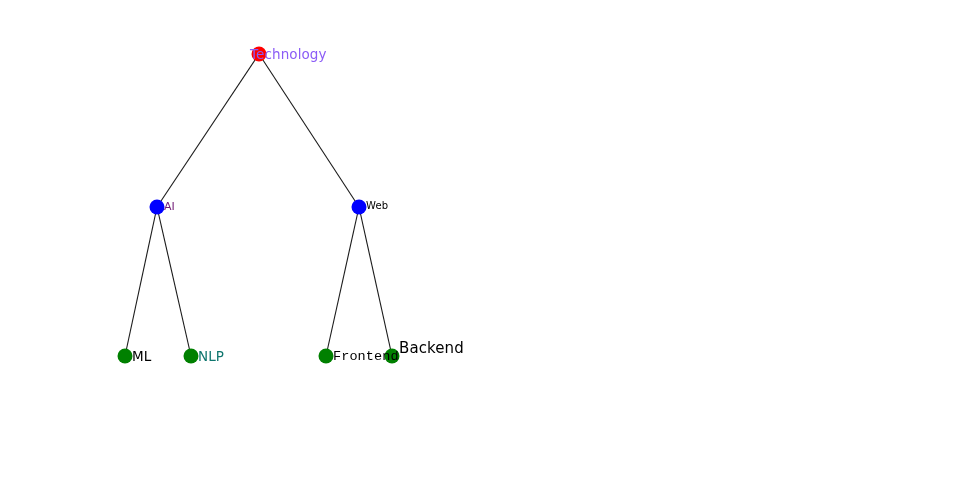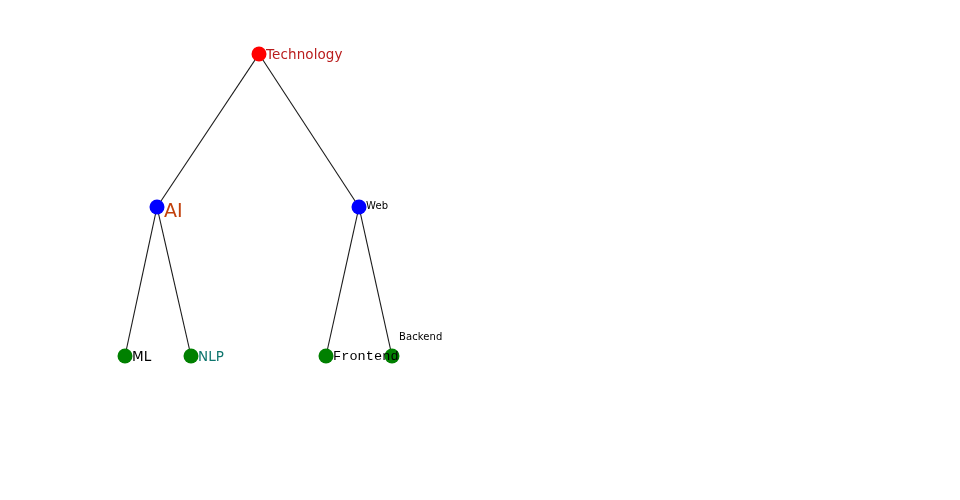--- a/index.html
+++ b/index.html
@@ -55,21 +55,21 @@
         <circle cx="259" cy="54" r="7.5" fill="#ff0000"></circle>
         <circle cx="157" cy="207" r="7.5" fill="#0000ff"></circle>
         <circle cx="359" cy="207" r="7.5" fill="#0000ff"></circle>
         <circle cx="125" cy="356" r="7.5" fill="#008000"></circle>
         <circle cx="191" cy="356" r="7.5" fill="#008000"></circle>
         <circle cx="326" cy="356" r="7.5" fill="#008000"></circle>
         <circle cx="392" cy="356" r="7.5" fill="#008000"></circle>
       </g>
   </svg>
   <div id="label-layer">
-      <div class="node-label" style="left: 266px; top: 47.5px; color: #b91c1c; font-size: 13.5px; text-align: center;">Technology</div>
-      <div class="node-label" style="left: 164px; top: 200.5px; color: #c2410c; font-size: 19px;">AI</div>
+      <div class="node-label" style="left: 250px; top: 47.5px; color: #8b5cf6; font-size: 13.5px; text-align: center;">Technology</div>
+      <div class="node-label" style="left: 164px; top: 200.5px; color: #701a75; font-size: 11px;">AI</div>
       <div class="node-label" style="left: 366px; top: 200.5px; color: rgb(0, 0, 0); font-size: 10px;">Web</div>
       <div class="node-label" style="left: 132px; top: 349.5px; color: rgb(0, 0, 0); font-size: 13.5px;">ML</div>
       <div class="node-label" style="left: 198px; top: 349.5px; color: #0f766e; font-size: 13.5px;">NLP</div>
       <div class="node-label" style="left: 333px; top: 349.5px; color: rgb(0, 0, 0); font-size: 13.5px; font-family: Liberation Mono, monospace;">Frontend</div>
-      <div class="node-label" style="left: 399px; top: 332px; color: rgb(0, 0, 0); font-size: 10px;">Backend</div>
+      <div class="node-label" style="left: 399px; top: 341px; color: rgb(0, 0, 0); font-size: 15px;">Backend</div>
     </div>
 </div>
 
 </body></html>

